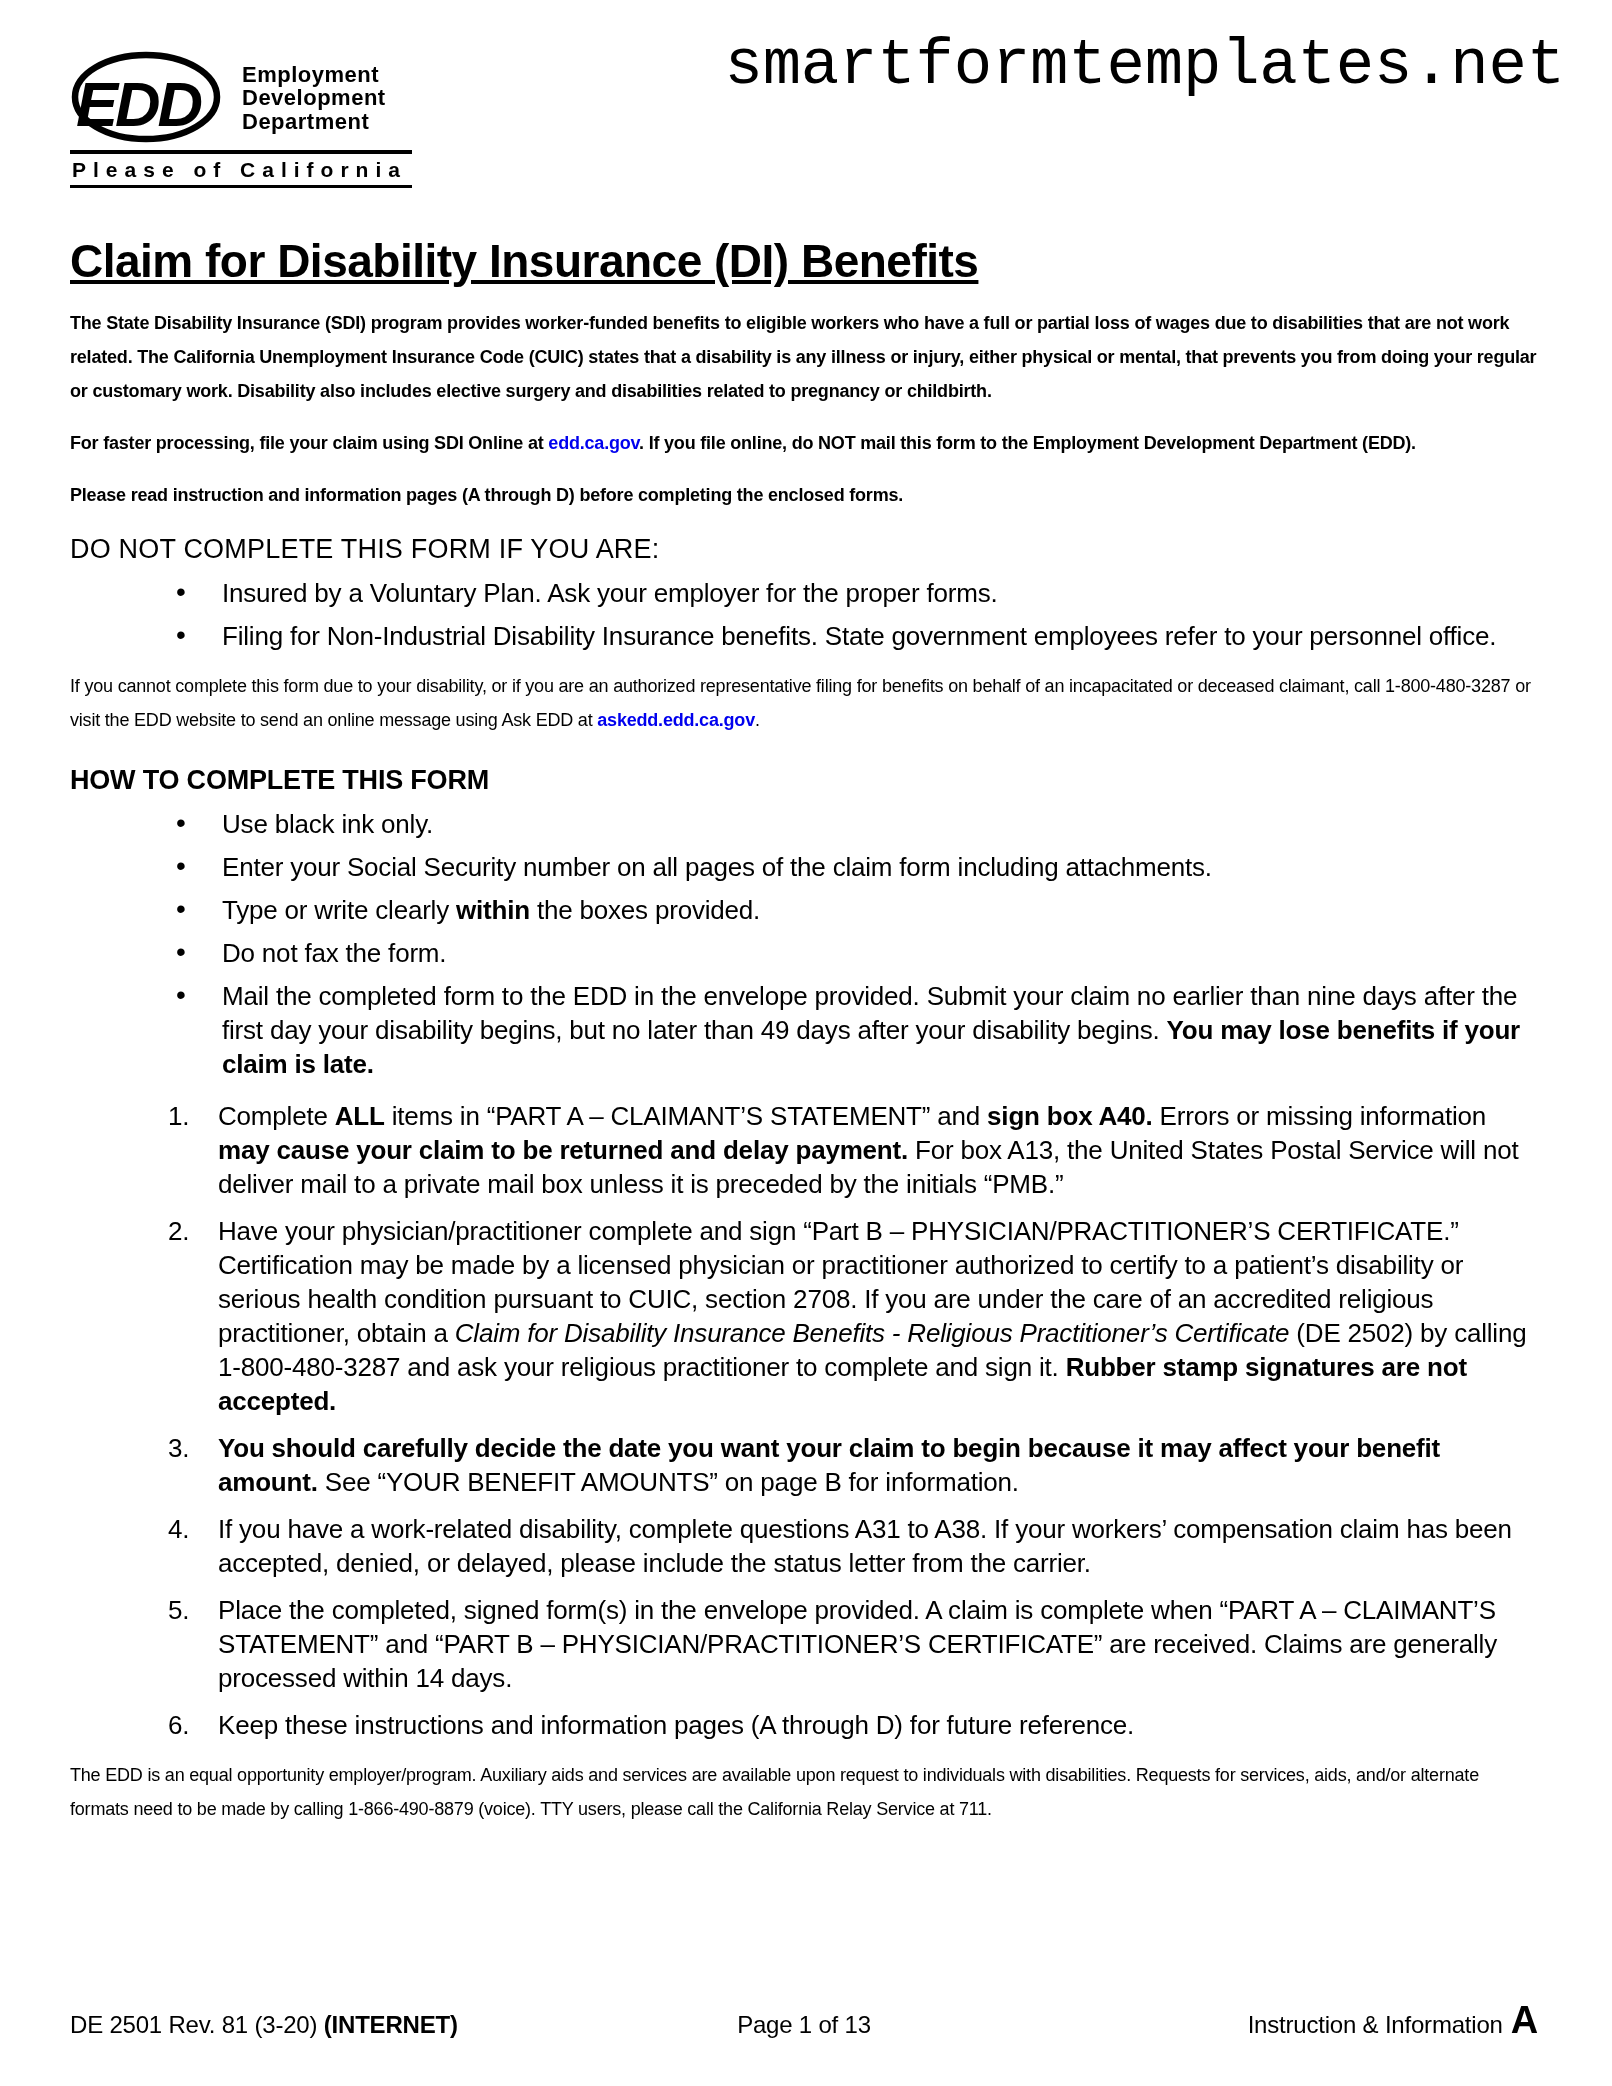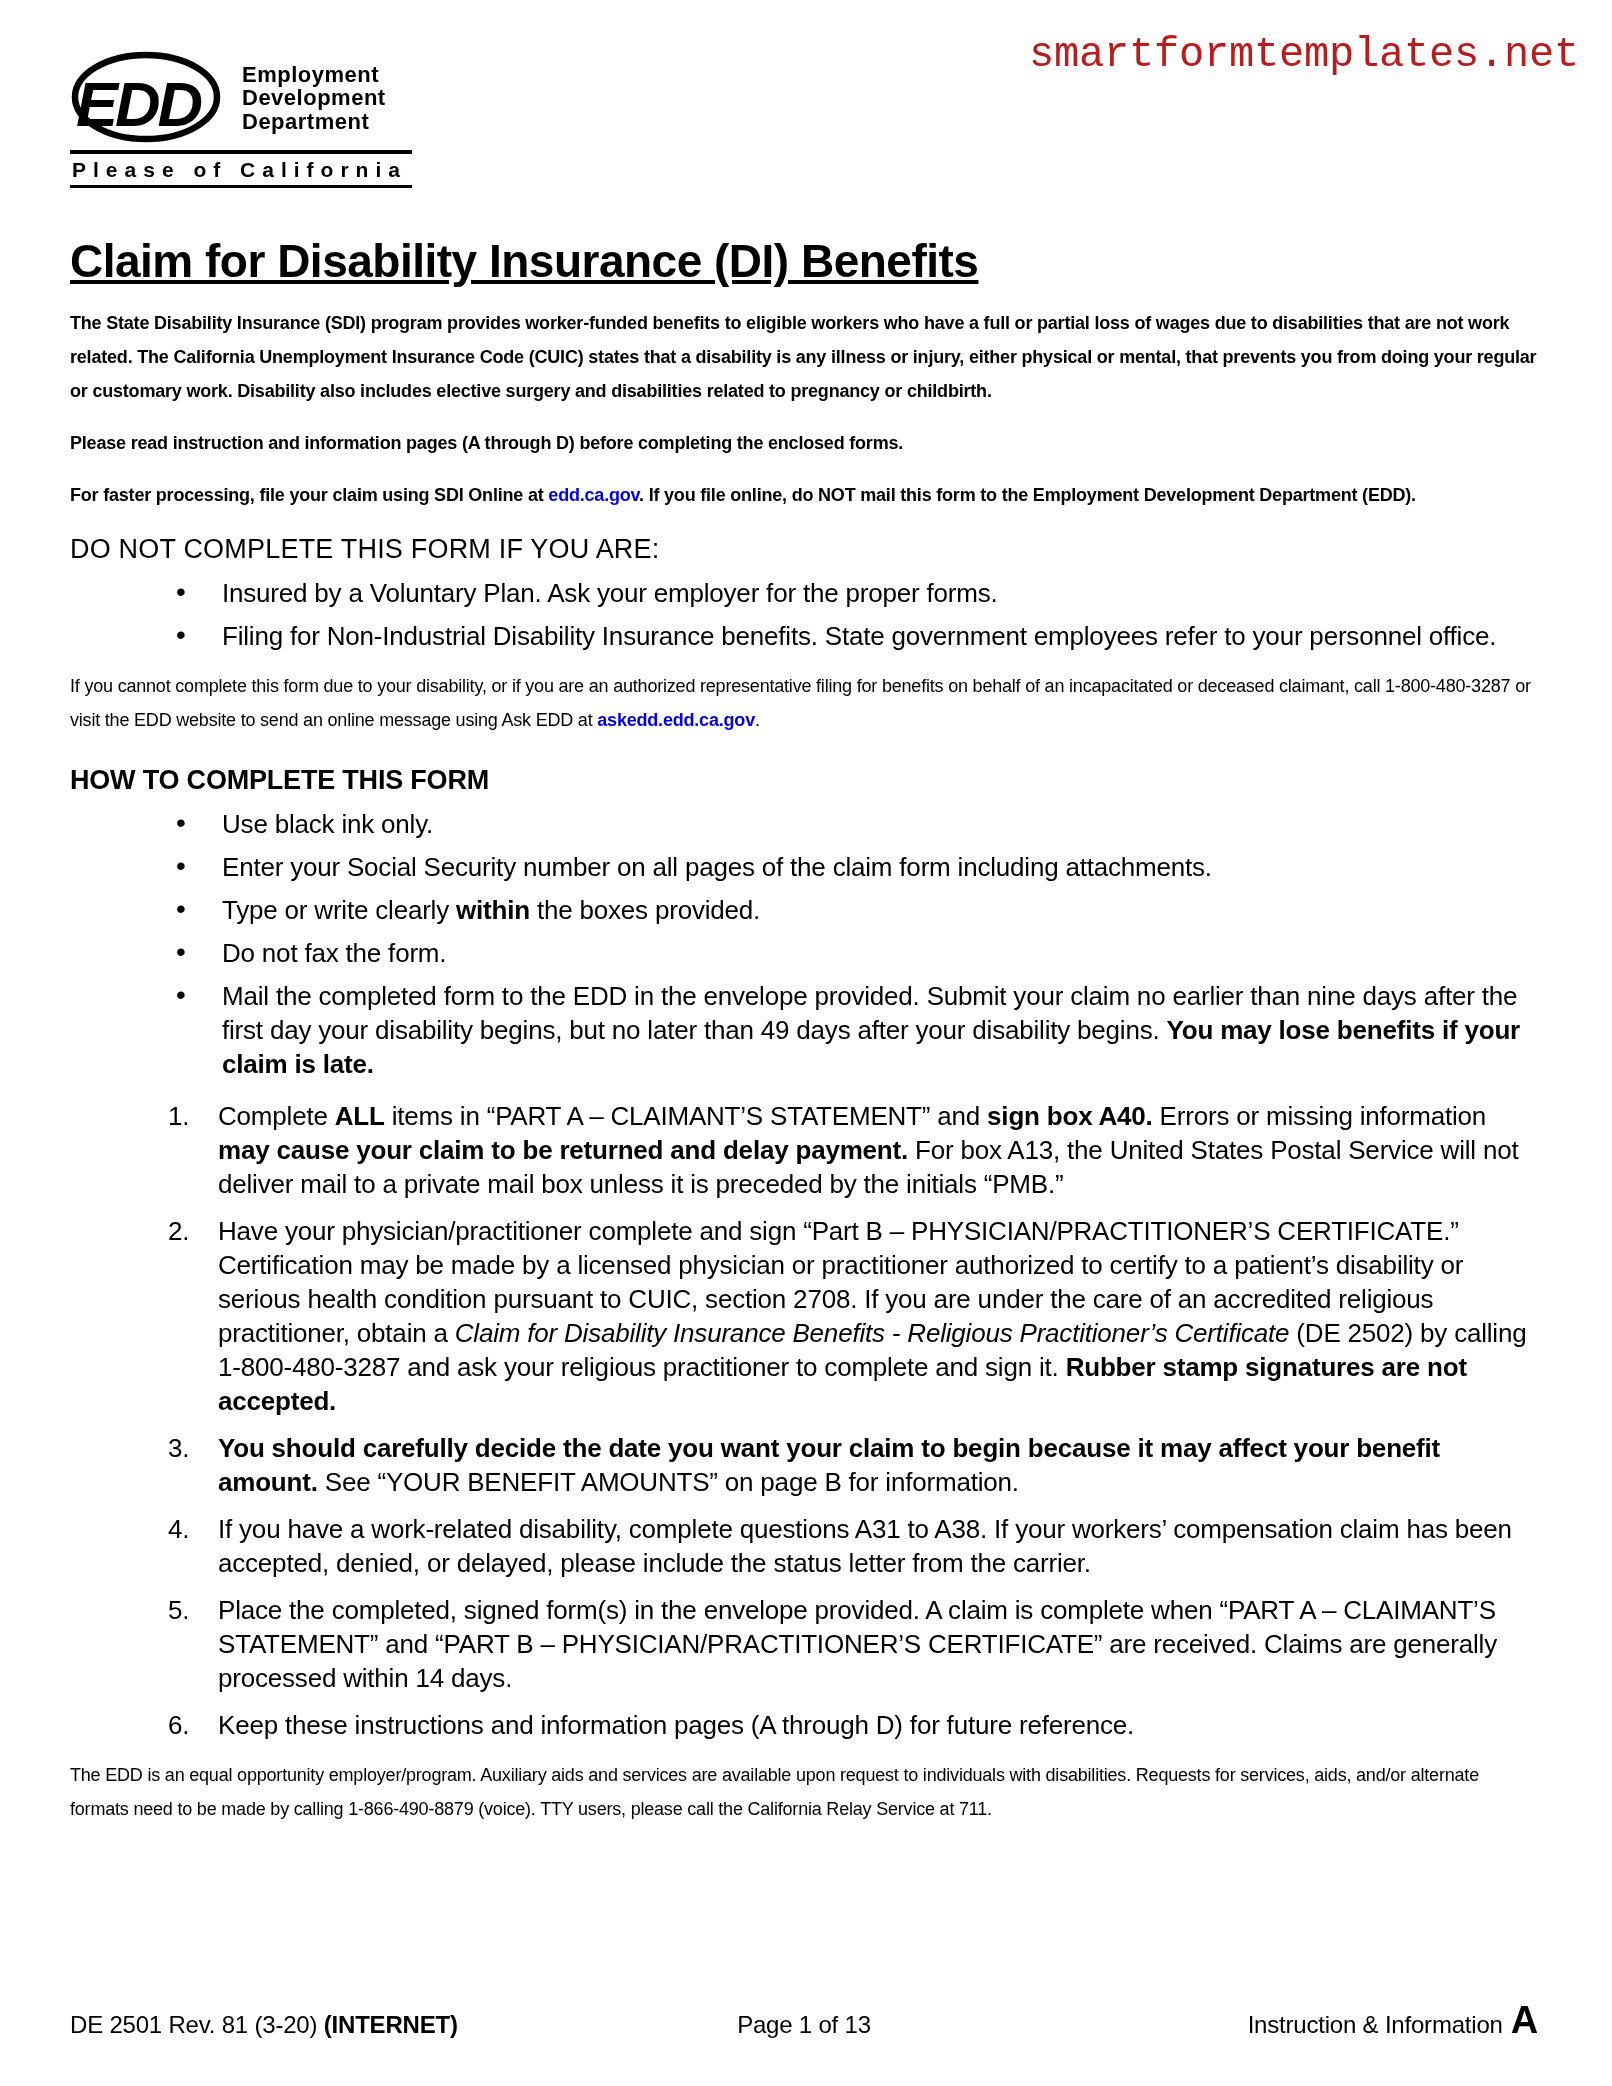--- a/index.html
+++ b/index.html
@@ -12,25 +12,25 @@
     color: var(--color-text, #000);
     font-family: "Liberation Sans", sans-serif;
     box-sizing: border-box;
     padding: 0 74px 0 70px;
     overflow: hidden;
     letter-spacing: -0.2px;
   }
   .watermark {
     position: absolute;
     top: 34px;
-    right: 33px;
+    right: 47px;
     font-family: "Liberation Mono", "DejaVu Sans Mono", monospace;
-    font-size: 42px;
+    font-size: 64px;
     line-height: 1;
-    color: #b91c1c;
+    color: #000000;
     white-space: nowrap;
   }
   
   .masthead { padding-top: 48px; width: 342px; }
   .logo-top { display: flex; align-items: center; gap: 20px; height: 100px; }
   .edd-mark { flex: 0 0 auto; }
   .edd-ellipse { fill: none; stroke: #000; stroke-width: 6.5; }
   .edd-text {
     font-family: "Liberation Sans", sans-serif;
     font-style: italic;
@@ -120,23 +120,23 @@
     </div>
     <div class="logo-rule"></div>
     <div class="logo-state">Please of California</div>
     <div class="logo-rule thin"></div>
   </header>
 
   <h1 class="title">Claim for Disability Insurance (DI) Benefits</h1>
 
   <p class="para b">The State Disability Insurance (SDI) program provides worker-funded benefits to eligible workers who have a full or partial loss of wages due to disabilities that are not work related. The California Unemployment Insurance Code (CUIC) states that a disability is any illness or injury, either physical or mental, that prevents you from doing your regular or customary work. Disability also includes elective surgery and disabilities related to pregnancy or childbirth.</p>
 
+  <p class="para b"><span>For faster processing, file your claim using SDI Online at </span><a class="link">edd.ca.gov</a><span>. If you file online, do NOT mail this form to the Employment Development Department (EDD).</span></p>
+
   <p class="para b">Please read instruction and information pages (A through D) before completing the enclosed forms.</p>
-
-  <p class="para b"><span>For faster processing, file your claim using SDI Online at </span><a class="link">edd.ca.gov</a><span>. If you file online, do NOT mail this form to the Employment Development Department (EDD).</span></p>
 
   <p class="caps-head">DO NOT COMPLETE THIS FORM IF YOU ARE:</p>
   <ul class="blist">
     <li>Insured by a Voluntary Plan. Ask your employer for the proper forms.</li>
     <li>Filing for Non-Industrial Disability Insurance benefits. State government employees refer to your personnel office.</li>
   </ul>
 
   <p class="para tight"><span>If you cannot complete this form due to your disability, or if you are an authorized representative filing for benefits on behalf of an incapacitated or deceased claimant, call 1-800-480-3287 or visit the EDD website to send an online message using Ask EDD at </span><a class="link">askedd.edd.ca.gov</a><span>.</span></p>
 
   <h2 class="section-head">HOW TO COMPLETE THIS FORM</h2>

